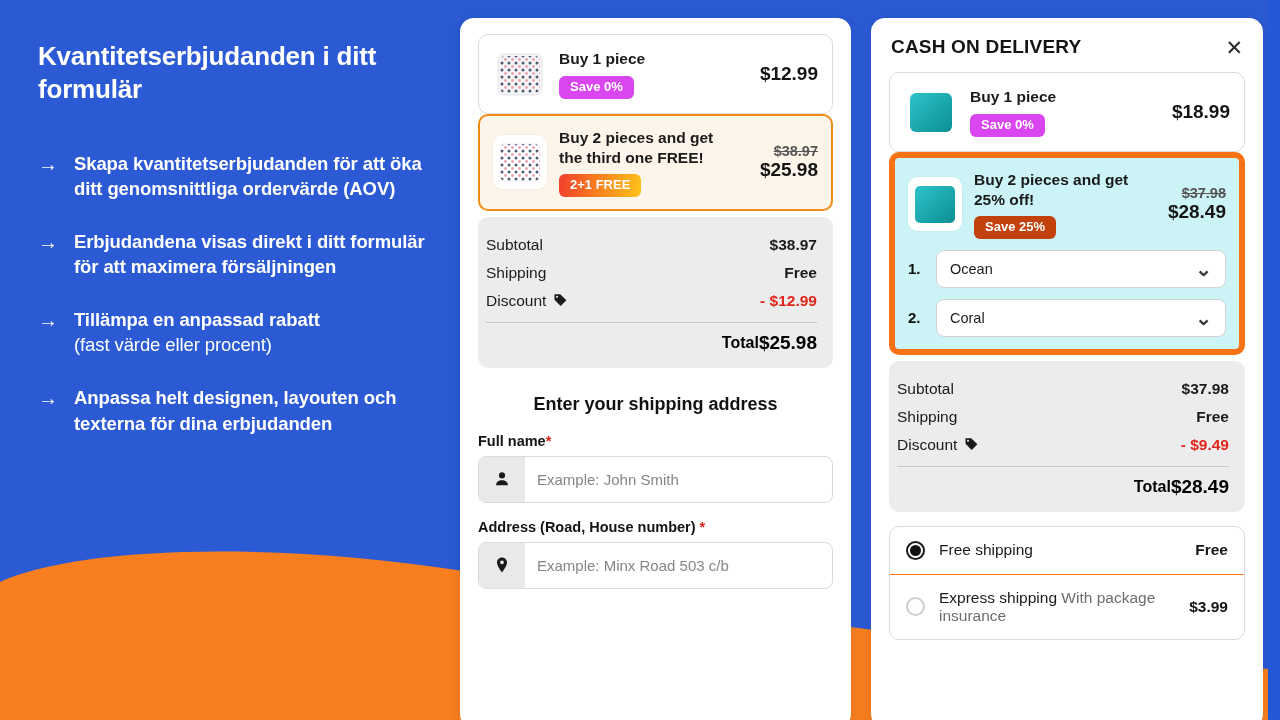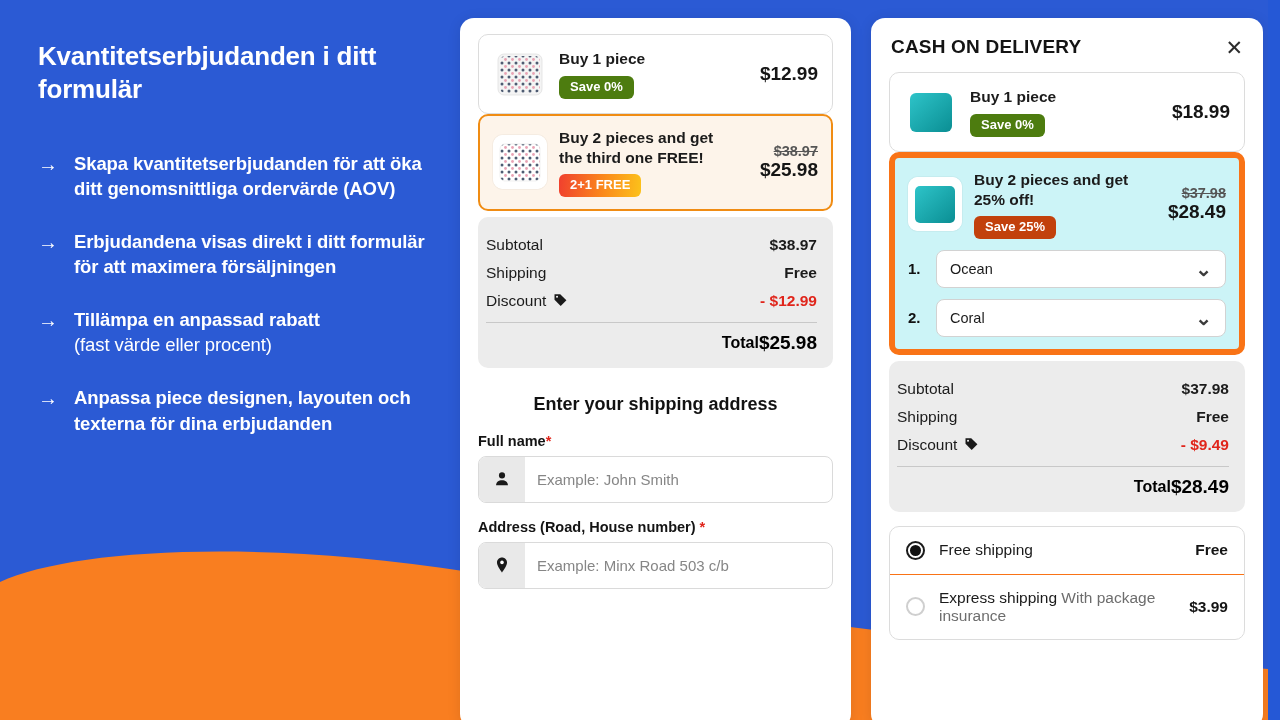--- a/index.html
+++ b/index.html
@@ -48,21 +48,21 @@
   .thumb { flex:0 0 auto; width:54px; height:54px; border-radius:8px; background:#fff; display:block; }
   .thumb.boxed { box-shadow:0 0 0 1px rgba(0,0,0,0.03); border-radius:10px; background:#fff; }
 
   .offer-body { flex:1 1 auto; min-width:0; }
   .offer-title { font-size:15.5px; font-weight:bold; color:#1b1b1b; line-height:1.26; }
   .offer-title.big { font-size:15.5px; }
   .badge {
     display:inline-block; margin-top:7px; padding:4px 11px; border-radius:6px;
     font-size:13px; font-weight:bold; color:#fff; line-height:1.15;
   }
-  .badge-grey { background:#4d7c0f; }
+  .badge-grey { background:#d946ef; }
   .badge-teal { background:#c2410c; }
   .badge-fire { background:linear-gradient(95deg,#f0402e 0%,#fb8a1b 55%,#fcc21b 100%); }
 
   .price-col { flex:0 0 auto; text-align:right; padding-left:8px; }
   .price-old { font-size:14.5px; color:#555; text-decoration:line-through; font-weight:bold; display:block; }
   .price-now { font-size:19px; font-weight:bold; color:#151515; display:block; line-height:1.2; }
   .price-single { font-size:19px; font-weight:bold; color:#151515; }
 
   .offer-row-top { display:flex; align-items:center; gap:12px; }
 
@@ -140,21 +140,21 @@
       <li class="promo-item">
         <span class="arrow-icon">→</span>
         <span class="promo-text">
           <span>Tillämpa en anpassad rabatt</span>
           <span class="promo-sub">(fast värde eller procent)</span>
         </span>
       </li>
       <li class="promo-item">
         <span class="arrow-icon">→</span>
         <span class="promo-text">
-          <span>Anpassa piece designen, layouten och texterna för dina erbjudanden</span>
+          <span>Anpassa helt designen, layouten och texterna för dina erbjudanden</span>
         </span>
       </li>
     </ul>
   </div>
 
   <div class="panel panel-mid">
 
     <div class="offer">
       <svg class="thumb" viewBox="0 0 54 54">
         <defs>

